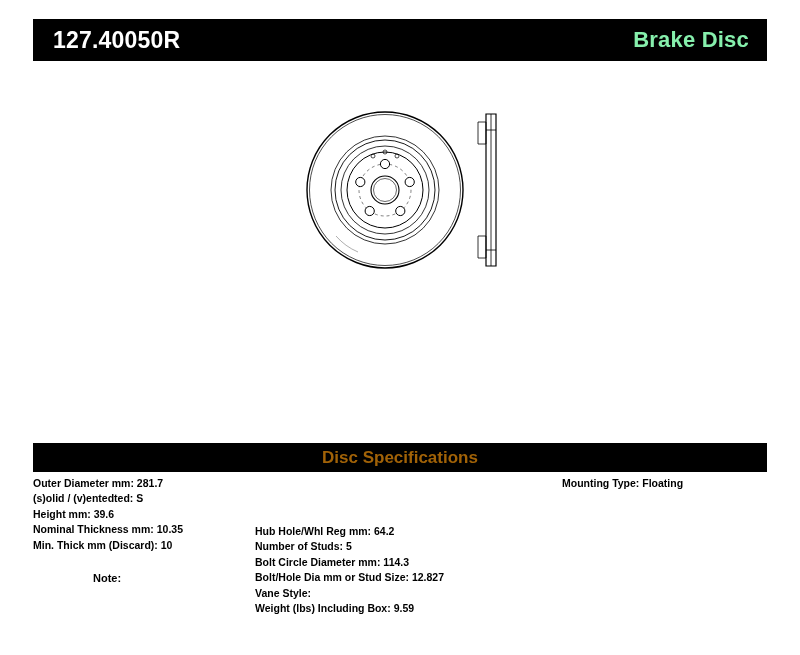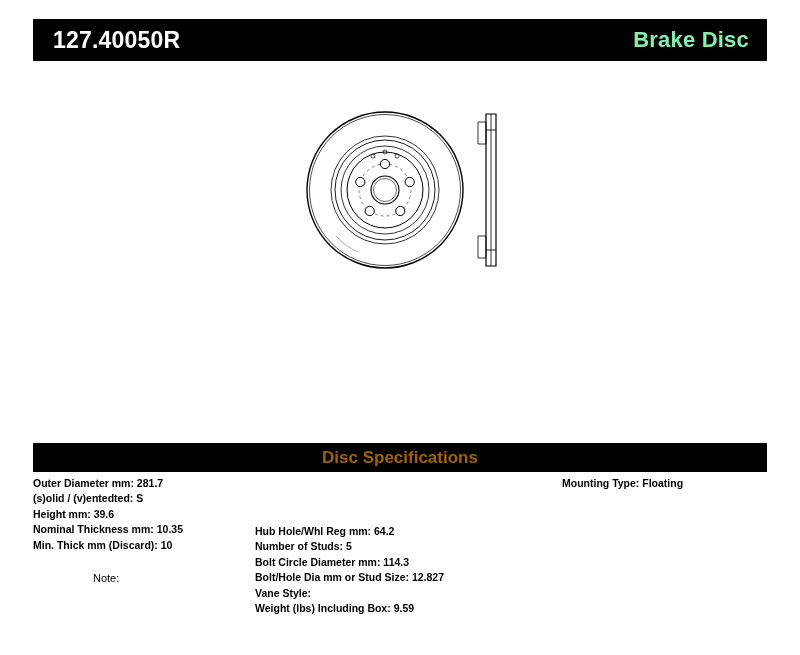--- a/index.html
+++ b/index.html
@@ -111,21 +111,21 @@
   .spec-line {
     white-space: nowrap;
   }
 
   
   .note {
     position: absolute;
     left: 93px;
     top: 572px;
     font-size: 11px;
-    font-weight: normal;
+    font-weight: bold;
   }
 </style>
 </head>
 <body>
 
 <div class="header-bar">
   <div class="part-number">127.40050R</div>
   <div class="product-type">Brake Disc</div>
 </div>
 

